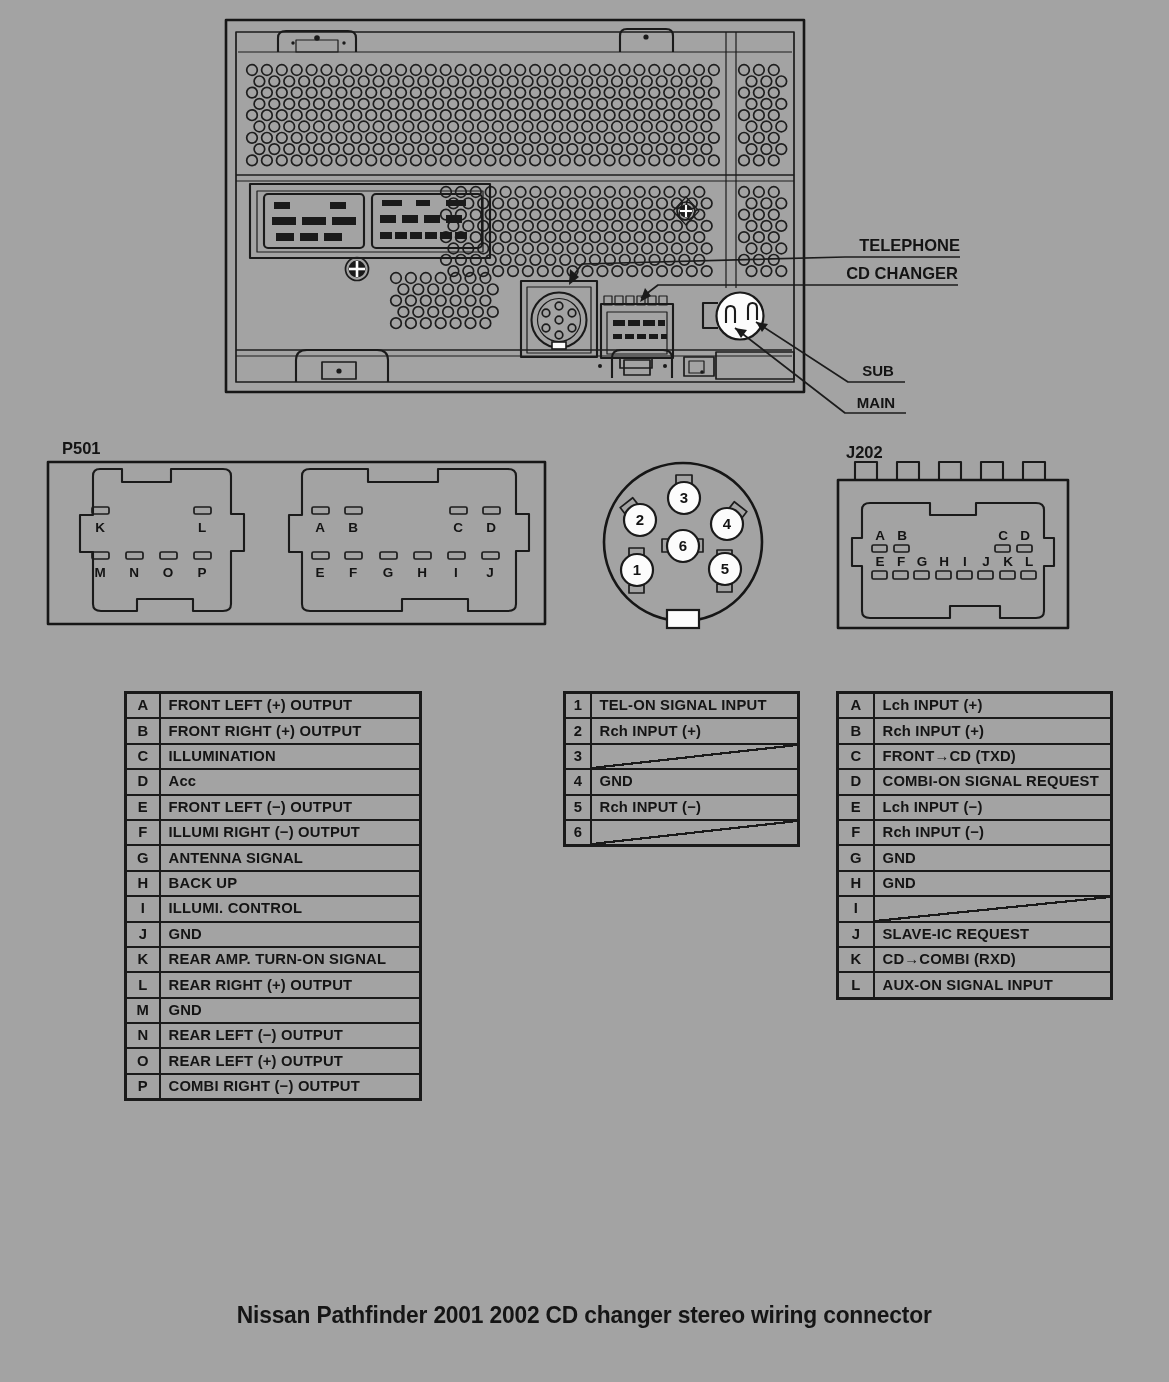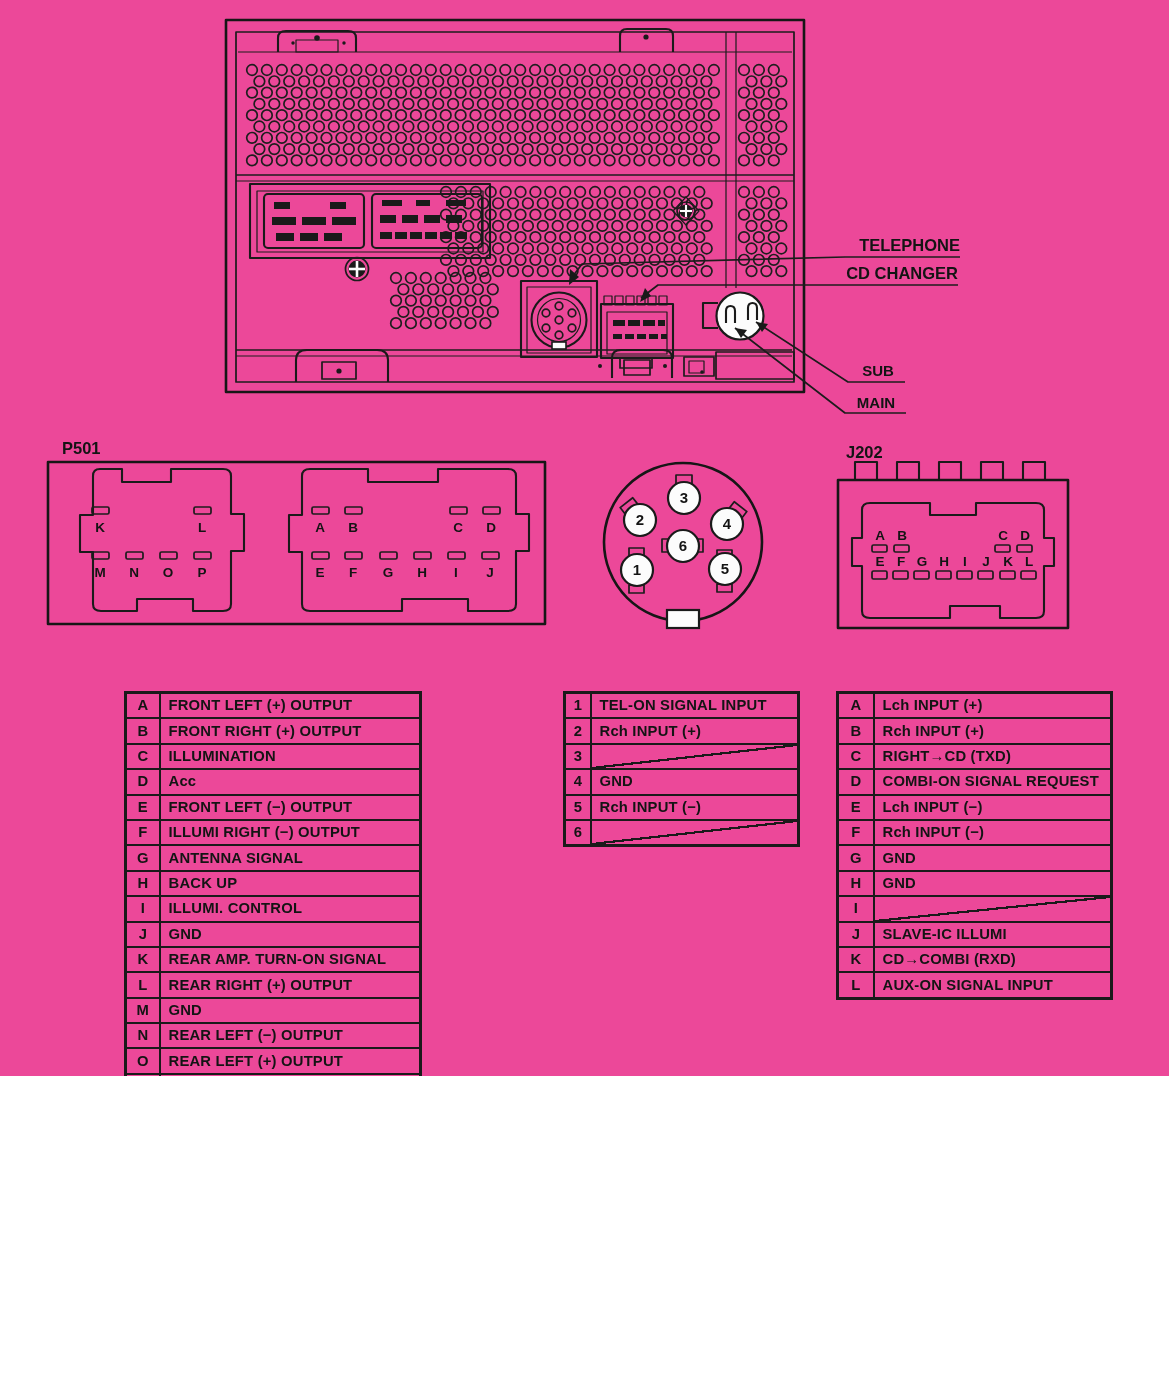--- a/index.html
+++ b/index.html
@@ -1,16 +1,16 @@
 <!DOCTYPE html>
 <html><head>
 <meta charset="utf-8">
 <style>
   html,body{margin:0;padding:0;background:#ffffff;}
-  .page{position:relative;width:1169px;height:1076px;background:#ec4899;overflow:hidden;
+  .page{position:relative;width:1169px;height:1382px;background:#a3a3a3;overflow:hidden;
         font-family:"Liberation Sans",sans-serif;}
   .page svg{position:absolute;left:0;top:0;}
 
   
   .s1{fill:none;stroke:#1c1c1c;stroke-width:1.2;stroke-linejoin:round;}
   .s15{fill:none;stroke:#1c1c1c;stroke-width:1.7;stroke-linejoin:round;}
   .s2{fill:none;stroke:#1a1a1a;stroke-width:2.1;stroke-linejoin:round;}
   .s25{fill:none;stroke:#161616;stroke-width:2.6;stroke-linejoin:round;}
   .f{fill:#1a1a1a;stroke:none;}
   .ws2{fill:#fcfcfc;stroke:#1a1a1a;stroke-width:2.2;}
@@ -957,21 +957,21 @@
     <td class="desc">Lch INPUT (+)</td>
   </tr>
 
   <tr>
     <td class="pin">B</td>
     <td class="desc">Rch INPUT (+)</td>
   </tr>
 
   <tr>
     <td class="pin">C</td>
-    <td class="desc">RIGHT→CD (TXD)</td>
+    <td class="desc">FRONT→CD (TXD)</td>
   </tr>
 
   <tr>
     <td class="pin">D</td>
     <td class="desc">COMBI-ON SIGNAL REQUEST</td>
   </tr>
 
   <tr>
     <td class="pin">E</td>
     <td class="desc">Lch INPUT (−)</td>
@@ -992,29 +992,32 @@
     <td class="desc">GND</td>
   </tr>
 
   <tr>
     <td class="pin">I</td>
     <td class="desc slash"></td>
   </tr>
 
   <tr>
     <td class="pin">J</td>
-    <td class="desc">SLAVE-IC ILLUMI</td>
+    <td class="desc">SLAVE-IC REQUEST</td>
   </tr>
 
   <tr>
     <td class="pin">K</td>
     <td class="desc">CD→COMBI (RXD)</td>
   </tr>
 
   <tr>
     <td class="pin">L</td>
     <td class="desc">AUX-ON SIGNAL INPUT</td>
   </tr>
 </tbody>
     </table>
   </div>
 
+  <div class="caption">
+    <span>Nissan Pathfinder 2001 2002 CD changer stereo wiring connector</span>
+  </div>
 </div>
 
 </body></html>

